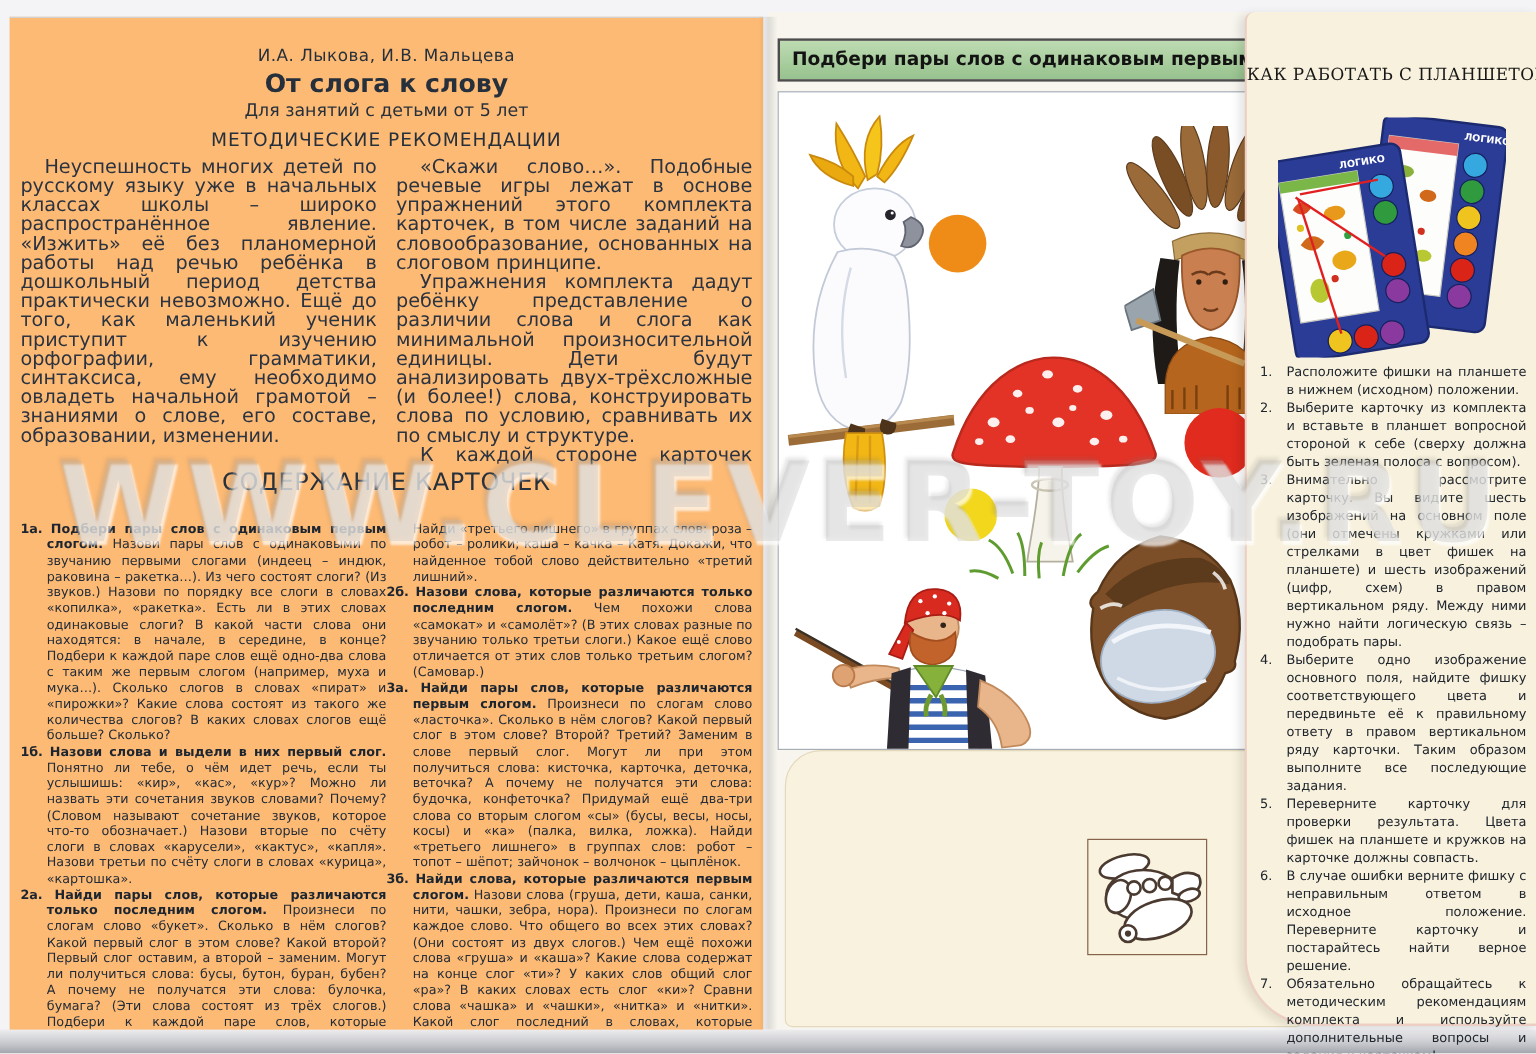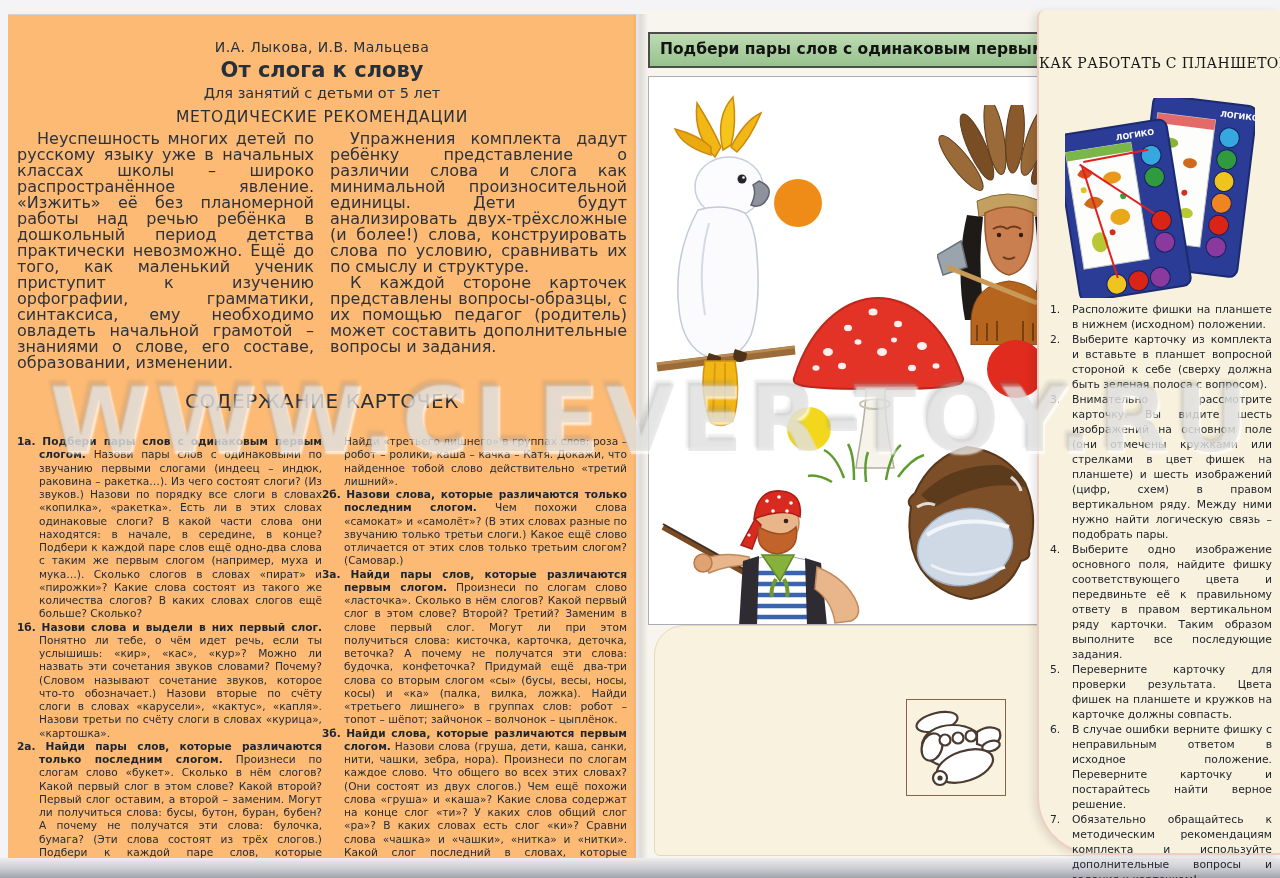--- a/index.html
+++ b/index.html
@@ -75,20 +75,21 @@
     <div class="c-line authors">И.А. Лыкова, И.В. Мальцева</div>
     <div class="c-line book-title">От слога к слову</div>
     <div class="c-line book-subtitle">Для занятий с детьми от 5 лет</div>
     <div class="c-line section-title">МЕТОДИЧЕСКИЕ РЕКОМЕНДАЦИИ</div>
 
     <div class="intro-cols">
       <div class="col">
         <p>Неуспешность многих детей по русскому языку уже в начальных классах школы – широко распространённое явление. «Изжить» её без планомерной работы над речью ребёнка в дошкольный период детства практически невозможно. Ещё до того, как маленький ученик приступит к изучению орфографии, грамматики, синтаксиса, ему необходимо овладеть начальной грамотой – знаниями о слове, его составе, образовании, изменении.</p>
       </div>
       <div class="col">
+        <p>«Скажи слово…». Подобные речевые игры лежат в основе упражнений этого комплекта карточек, в том числе заданий на словообразование, основанных на слоговом принципе.</p>
         <p>Упражнения комплекта дадут ребёнку представление о различии слова и слога как минимальной произносительной единицы. Дети будут анализировать двух-трёхсложные (и более!) слова, конструировать слова по условию, сравнивать их по смыслу и структуре.</p>
         <p>К каждой стороне карточек представлены вопросы-образцы, с их помощью педагог (родитель) может составить дополнительные вопросы и задания.</p>
       </div>
     </div>
 
     <div class="c-line contents-title">СОДЕРЖАНИЕ КАРТОЧЕК</div>
 
     <div class="items-cols">
       <div class="col">
         <p class="item"><span class="num">1а.</span> <b>Подбери пары слов с одинаковым первым слогом.</b> <span>Назови пары слов с одинаковыми по звучанию первыми слогами (индеец – индюк, раковина – ракетка…). Из чего состоят слоги? (Из звуков.) Назови по порядку все слоги в словах «копилка», «ракетка». Есть ли в этих словах одинаковые слоги? В какой части слова они находятся: в начале, в середине, в конце? Подбери к каждой паре слов ещё одно-два слова с таким же первым слогом (например, муха и мука…). Сколько слогов в словах «пират» и «пирожки»? Какие слова состоят из такого же количества слогов? В каких словах слогов ещё больше? Сколько?</span></p>

